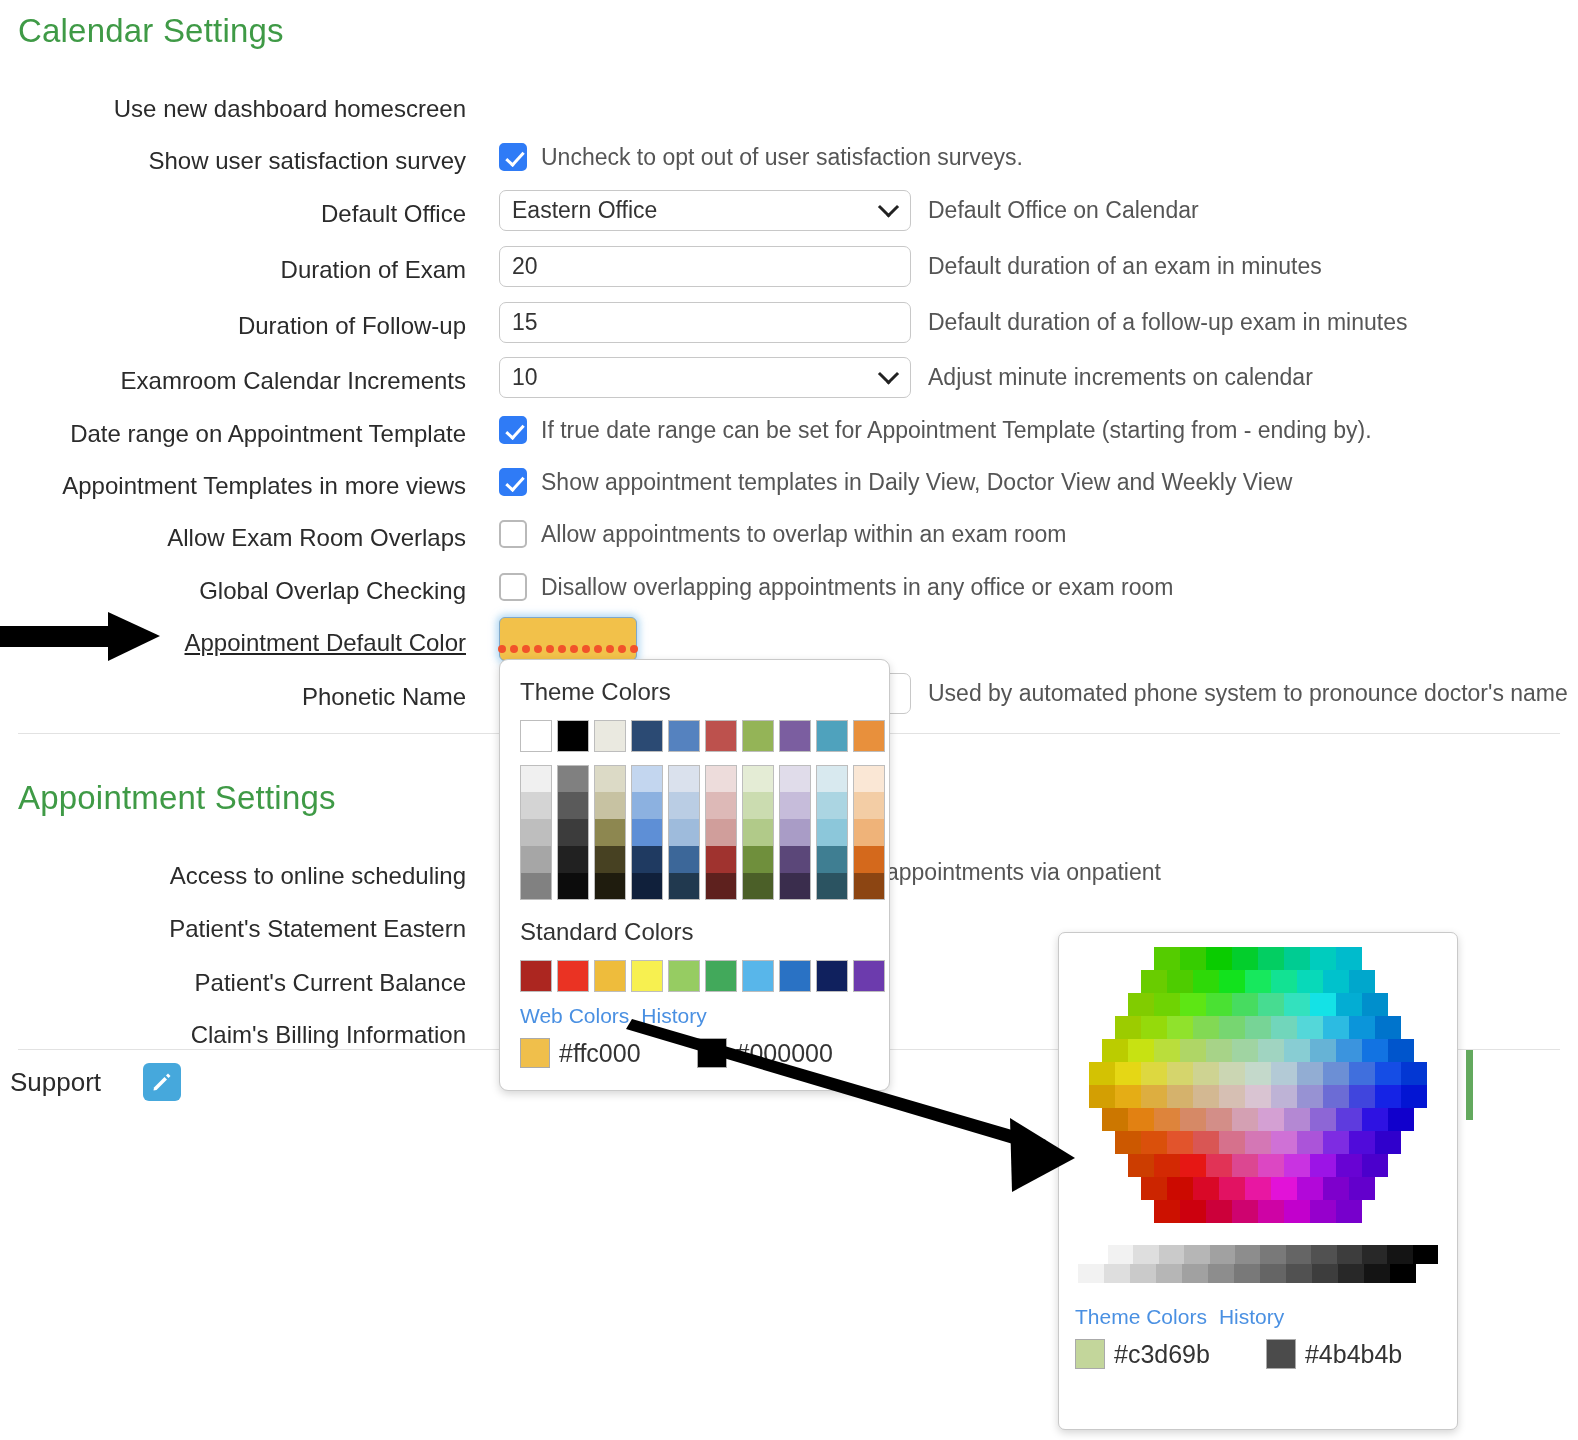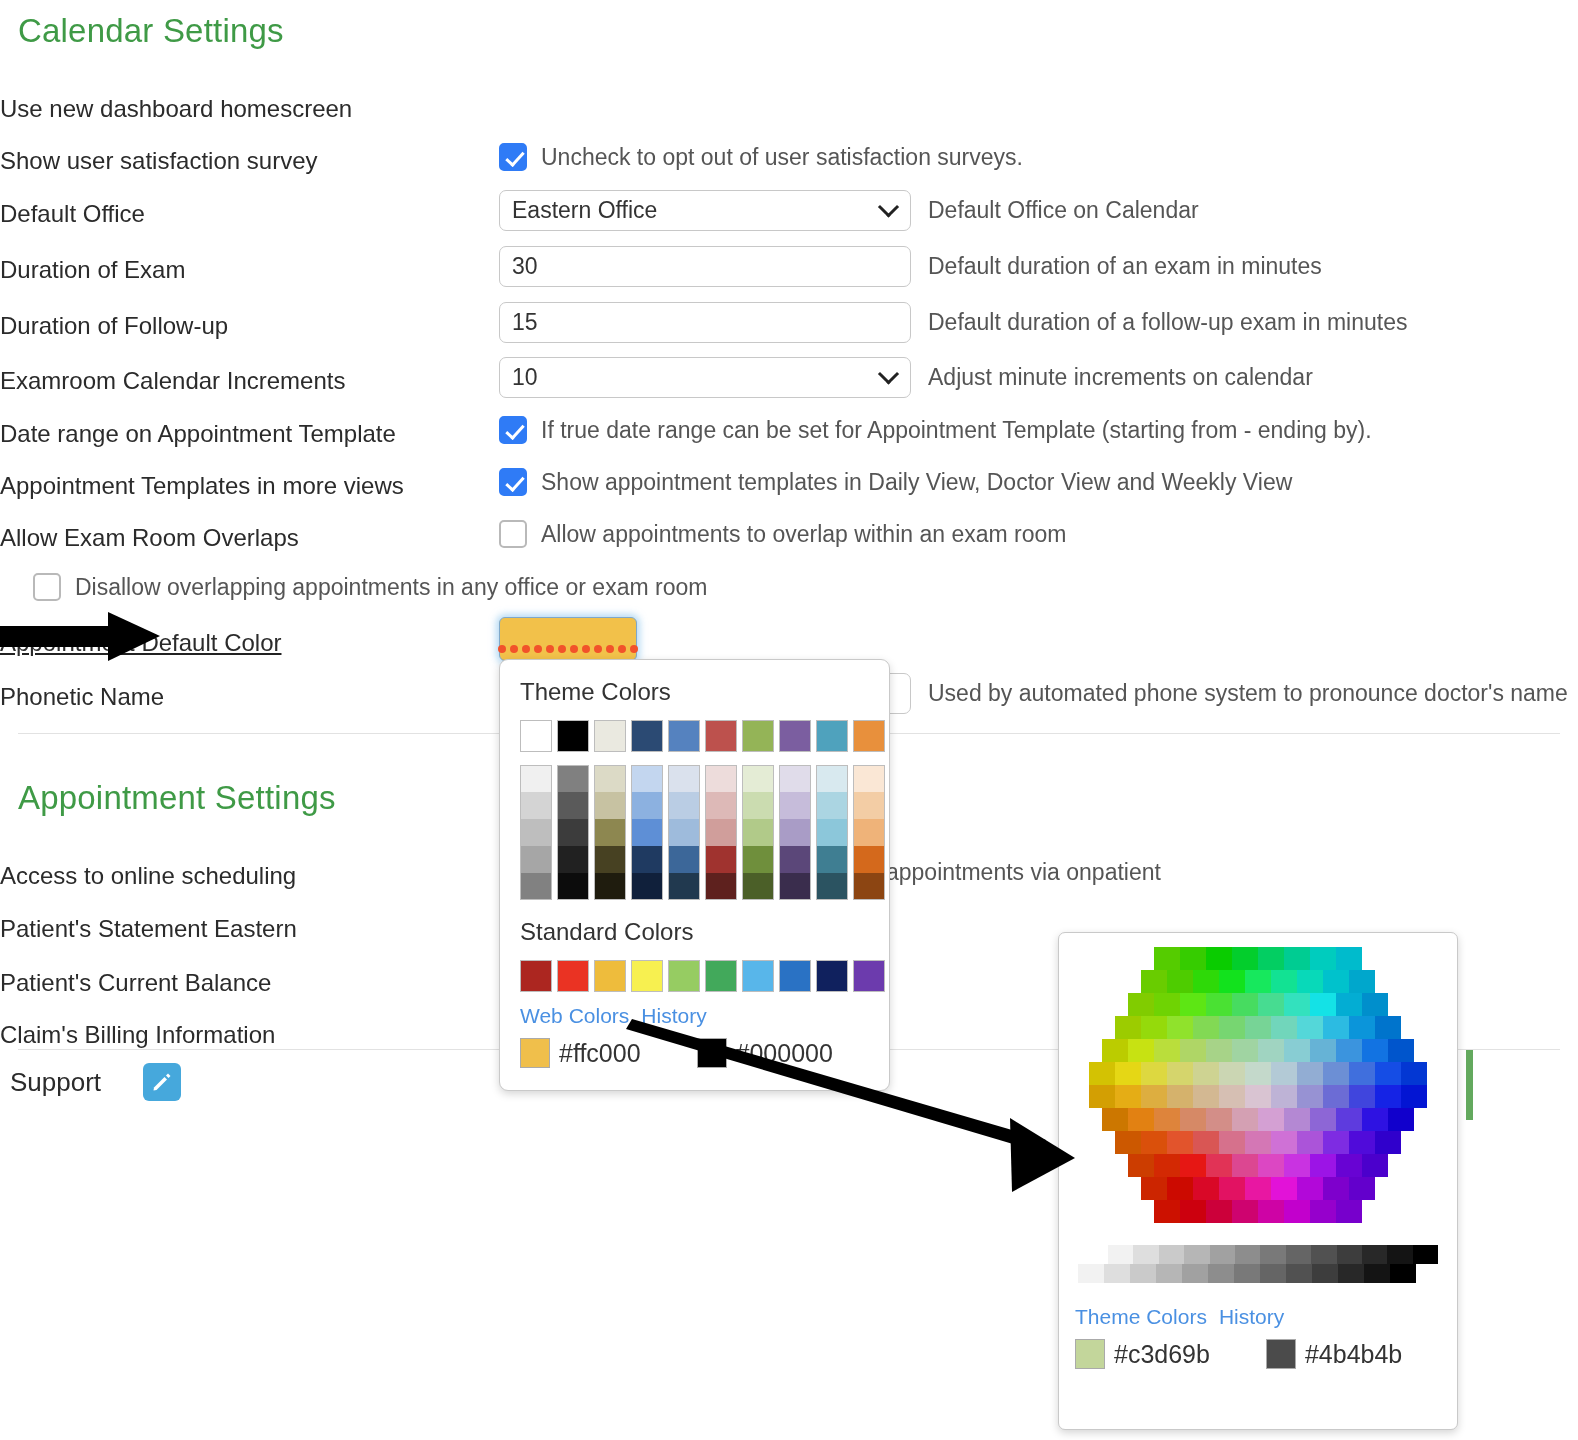--- a/index.html
+++ b/index.html
@@ -27,21 +27,21 @@
   
   .row {
     position:absolute;
     display:flex;
     align-items:center;
     left:0; width:1578px;
     height:34px;
   }
   .row .label {
     width:466px;
-    text-align:left;
+    text-align:right;
     padding-right:0;
     font-size:24px;
     color:#2b2b2b;
     white-space:nowrap;
     margin-top:8px;
   }
   .row .control {
     margin-left:33px;
     display:flex;
     align-items:center;
@@ -253,21 +253,21 @@
           <span>Eastern Office</span>
           <span class="chev"></span>
         </span>
         <span class="hint">Default Office on Calendar</span>
       </div>
     </div>
     <div class="row" style="top: 249px;">
       <div class="label">Duration of Exam</div>
       <div class="control">
         <span class="field">
-          <span>30</span>
+          <span>20</span>
         </span>
         <span class="hint">Default duration of an exam in minutes</span>
       </div>
     </div>
     <div class="row" style="top: 305px;">
       <div class="label">Duration of Follow-up</div>
       <div class="control">
         <span class="field">
           <span>15</span>
         </span>
@@ -299,20 +299,21 @@
       </div>
     </div>
     <div class="row" style="top: 517px;">
       <div class="label">Allow Exam Room Overlaps</div>
       <div class="control">
         <span class="cbx"></span>
         <span class="hint">Allow appointments to overlap within an exam room</span>
       </div>
     </div>
     <div class="row" style="top: 570px;">
+      <div class="label">Global Overlap Checking</div>
       <div class="control">
         <span class="cbx"></span>
         <span class="hint">Disallow overlapping appointments in any office or exam room</span>
       </div>
     </div>
     <div class="row" style="top: 622px; text-decoration: underline;">
       <div class="label">Appointment Default Color</div>
       <div class="control">
         <span class="color-btn">
           <span class="dots">

